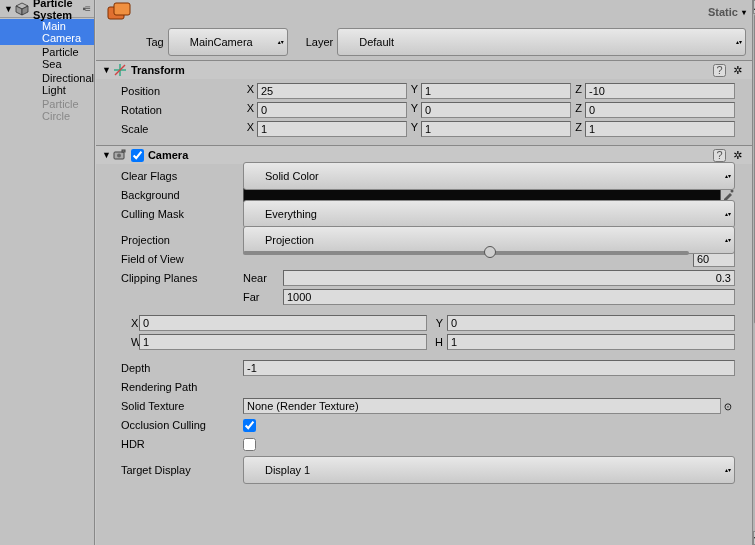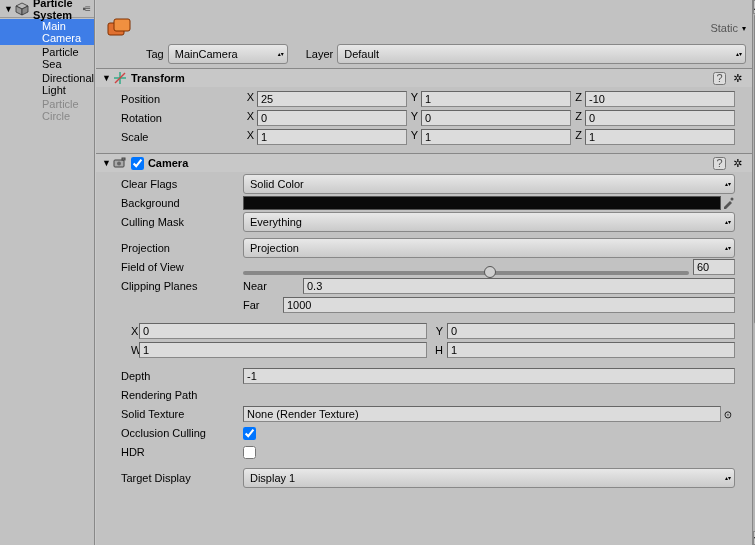--- a/index.html
+++ b/index.html
@@ -30,28 +30,28 @@
   .comp-body { padding: 2px 8px 6px 8px; }
   
   .row { display: flex; align-items: center; height: 18px; margin: 1px 9px; }
   .row .label { width: 130px; padding-left: 8px; }
   .row .label.sub { padding-left: 18px; }
   .xyz { display: flex; flex: 1; gap: 0; }
   .xyz .axis { width: 14px; text-align: right; padding-right: 3px; }
   .xyz input { flex: 1; }
   
   input[type=text] { background: #dcdcdc; border: 1px solid #888; border-top-color: #666; border-left-color: #666; height: 16px; padding: 0 3px; font-size: 11px; }
-  .dropdown { background: linear-gradient(#e8e8e8,#cacaca); border: 1px solid #888; border-radius: 3px; height: 20px; padding: 0 14px 0 6px; font-size: 11px; display: inline-flex; align-items: center; position: relative; cursor: pointer; }
+  .dropdown { background: linear-gradient(#e8e8e8,#cacaca); border: 1px solid #888; border-radius: 3px; height: 28px; padding: 0 14px 0 21px; font-size: 11px; display: inline-flex; align-items: center; position: relative; cursor: pointer; }
   .dropdown::after { content: "▾"; position: absolute; right: 3px; font-size: 8px; color: #333; }
   .dropdown.split::after { content: "";}
   .dropdown.split .caret { position: absolute; right: 3px; display:flex; flex-direction:column; line-height:5px; font-size:6px;}
   
   input[type=checkbox] { width: 13px; height: 13px; }
   
-  .slider-row { display: flex; align-items: flex-end; flex: 1; gap: 4px; }
+  .slider-row { display: flex; align-items: flex-start; flex: 1; gap: 4px; }
   .slider { flex: 1; height: 4px; background: #888; border-radius: 2px; position: relative; }
   .slider .thumb { position: absolute; top: -5px; width: 12px; height: 12px; background: #cfcfcf; border: 1px solid #555; border-radius: 50%; }
   .color-swatch { flex: 1; height: 14px; background: #0a0a0a; border: 1px solid #555; }
   .picker { width: 14px; height: 14px; display:inline-flex; align-items:center; justify-content:center; cursor:pointer;}
   .objfield { flex:1; display:flex; align-items:center; }
   .objfield input { flex:1; }
   .objfield .circle { width:14px; text-align:center; cursor:pointer; font-size:10px; }
   .gap { height: 6px; }
   .scrollbar { width: 14px; background: #b5b5b5; border-left:1px solid #888; display:flex; flex-direction:column;}
   .scrollbar .arrow { height:14px; background:#c8c8c8; border:1px solid #888; display:flex;align-items:center;justify-content:center;font-size:8px;}
@@ -78,21 +78,21 @@
   <div class="hierarchy-items" id="hierarchy-items">
       <div class="hierarchy-item selected">Main Camera</div>
       <div class="hierarchy-item">Particle Sea</div>
       <div class="hierarchy-item">Directional Light</div>
       <div class="hierarchy-item faded">Particle Circle</div>
     </div>
 </div>
 
 <div class="inspector">
   <div class="insp-top">
-    <div class="tag-row" style="padding-left:2px; margin-top:16px;">
+    <div class="tag-row" style="padding-left:2px; margin-top:0;font-weight:bold;">
       <span class="obj-icon">
         <svg width="28" height="22" viewBox="0 0 28 22">
             <rect x="2" y="6" width="16" height="12" rx="2" fill="#e07030" stroke="#803000" stroke-width="1"></rect>
             <rect x="8" y="2" width="16" height="12" rx="2" fill="#f09040" stroke="#803000" stroke-width="1"></rect>
           </svg>
       </span>
       <div style="flex:1"></div>
       <span class="static-label">Static</span>
       <span style="font-size:8px;">▾</span>
     </div>
@@ -222,22 +222,22 @@
         <span class="label">Field of View</span>
         <div class="slider-row">
           <div class="slider">
               <div class="thumb" id="fov-thumb" style="left: 54%;"></div>
             </div>
           <input type="text" style="width: 42px;" value="60">
         </div>
       </div>
       <div class="row">
         <span class="label">Clipping Planes</span>
-        <span style="width:60px">Near</span>
-        <input type="text" style="flex: 1 1 0%;" value="0.3">
+        <span style="width:40px">Near</span>
+        <input type="text" style="flex: 1 1 0%; text-align: right;" value="0.3">
       </div>
       <div class="row">
         <span class="label"></span>
         <span style="width:40px">Far</span>
         <input type="text" style="flex: 1 1 0%;" value="1000">
       </div>
       <div class="gap"></div>
       <div class="row">
         <span class="label sub" style="width:26px;padding-left:18px">X</span>
         <input type="text" style="flex: 1 1 0%;" value="0">

